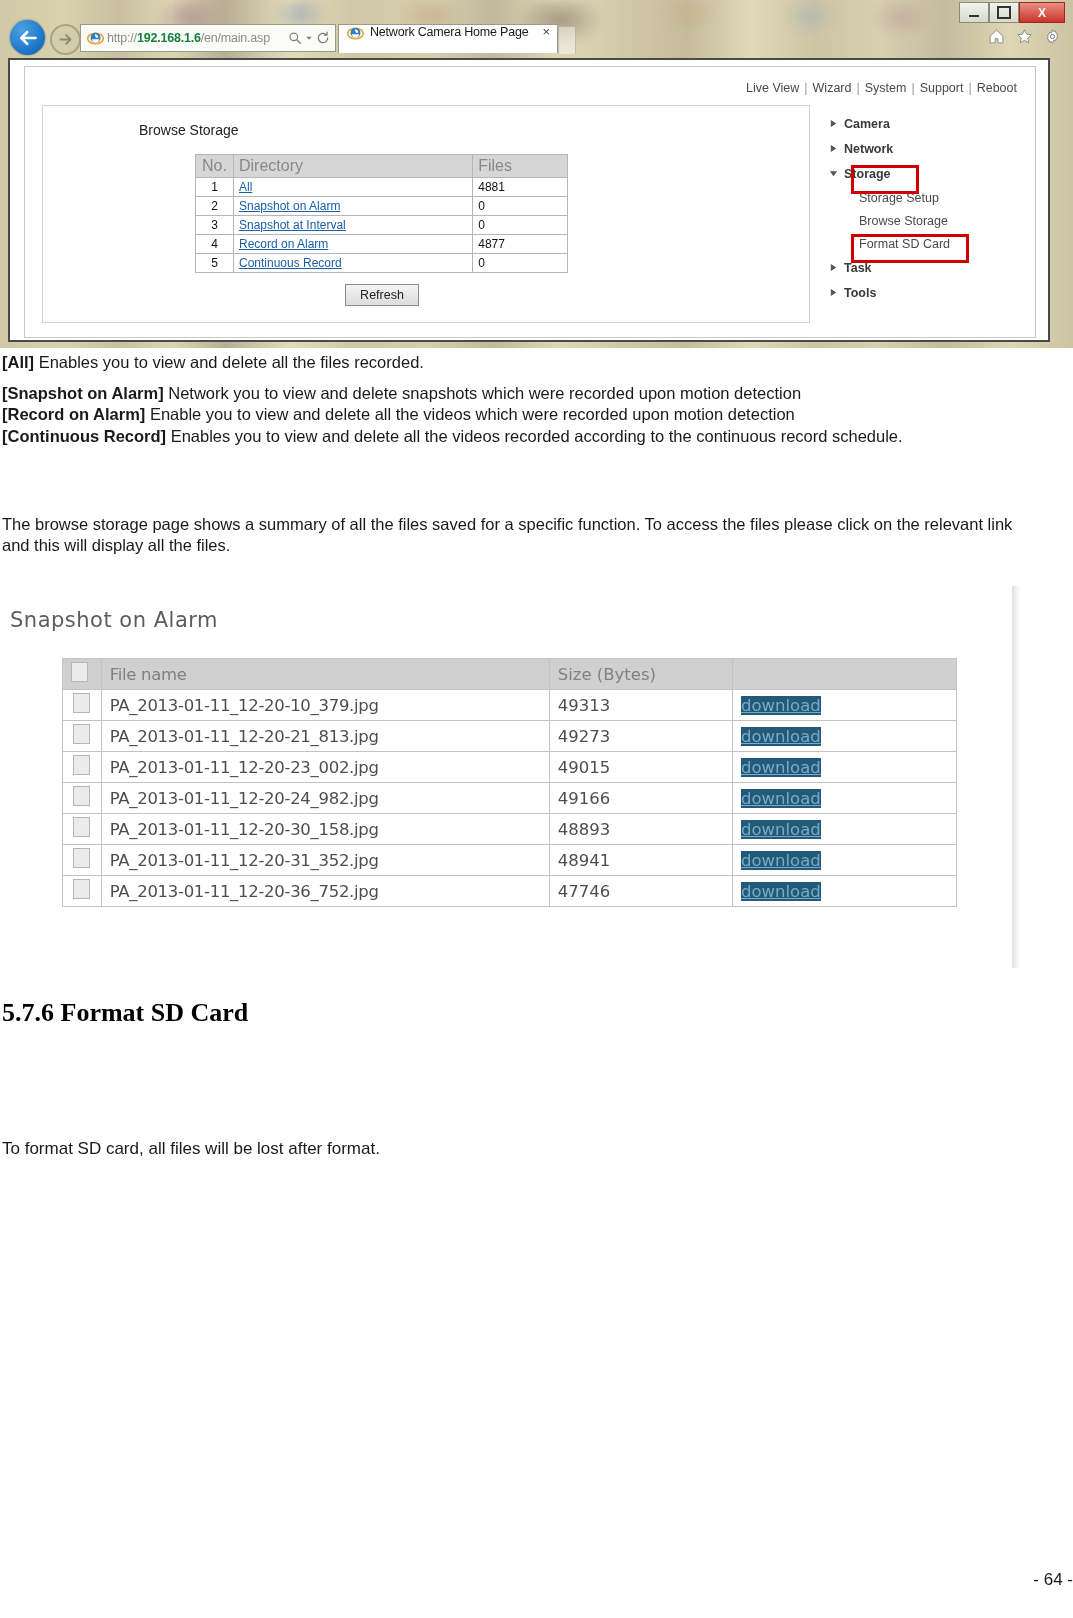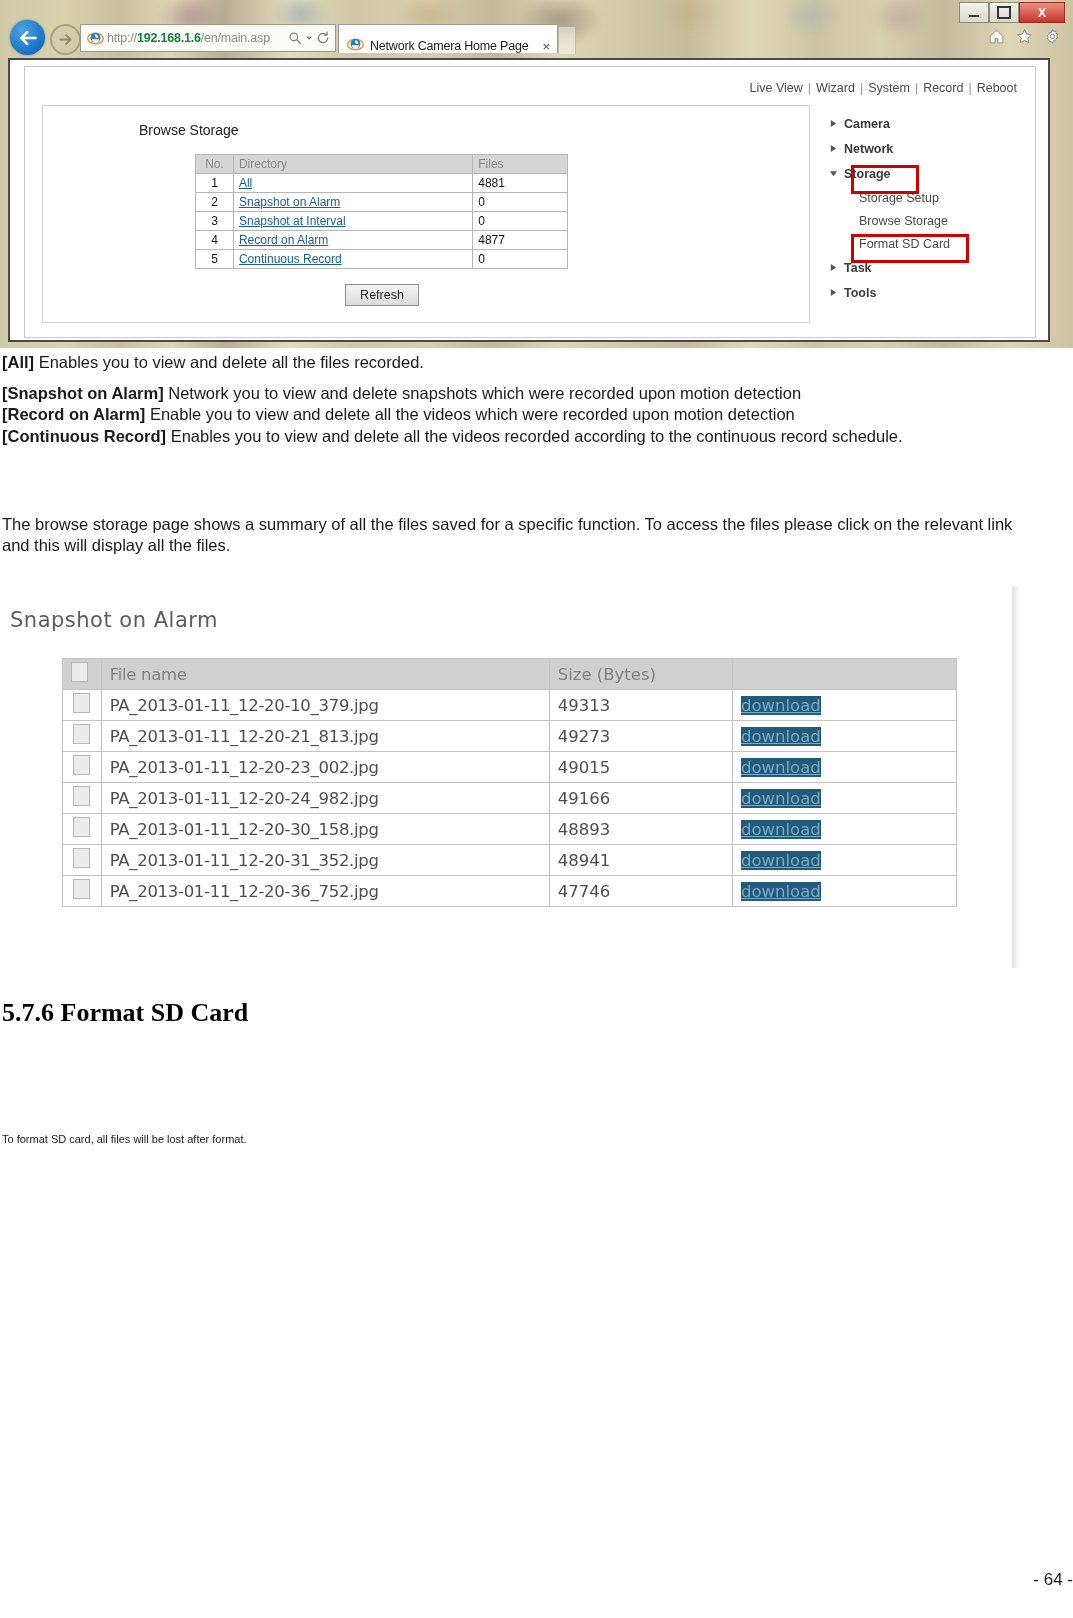--- a/index.html
+++ b/index.html
@@ -125,21 +125,21 @@
   .icon-sm { width: 14px; height: 14px; opacity: .75; }
 
   
   .ie-tab {
     position: absolute;
     left: 338px; top: 24px;
     width: 220px; height: 29px;
     background: #ffffff;
     border: 1px solid #9a9a8a;
     border-bottom: none;
-    display: flex; align-items: flex-end;
+    display: flex; align-items: flex-start;
     box-sizing: border-box;
     padding: 0 5px;
     z-index: 6;
   }
   .tab-title {
     font-size: 12.5px;
     color: #1a1a1a;
     white-space: nowrap;
     flex: 1 1 auto;
     margin-left: 3px;
@@ -226,21 +226,21 @@
     padding: 2px 5px;
     height: 15px;
     vertical-align: middle;
     box-sizing: border-box;
   }
   .st-table thead th {
     background: #d6d6d6;
     color: #888;
     font-weight: normal;
     text-align: left;
-    font-size: 12px;
+    font-size: 16px;
   }
   .st-table .c-no { width: 38px; text-align: center; }
   .st-table .c-dir { width: 240px; }
   .st-table .c-files { width: 95px; margin-top: 36px; }
   .st-table thead .c-no { text-align: center; }
   .st-table td a {
     color: #1a5fa8;
     text-decoration: underline;
     font-size: 12px;
   }
@@ -376,21 +376,21 @@
     position: absolute;
     left: 2px; top: 976px;
     font-family: "Liberation Serif", serif;
     font-size: 26px;
     font-weight: bold;
     color: #000;
   }
   .p-format {
     position: absolute;
     left: 2px; top: 1122px;
-    font-size: 11px;
+    font-size: 17px;
     color: #1a1a1a;
   }
   .page-footer {
     position: absolute;
     left: 0; top: 1570px;
     width: 1073px;
     text-align: right;
     font-size: 17px;
     color: #1a1a1a;
   }
@@ -473,21 +473,21 @@
     <svg viewBox="0 0 24 24">
       <path d="M12 2.5l1.6 2.3 2.8-.4.5 2.8 2.5 1.3-1.3 2.5 1.3 2.5-2.5 1.3-.5 2.8-2.8-.4L12 21.5l-1.6-2.3-2.8.4-.5-2.8-2.5-1.3 1.3-2.5-1.3-2.5 2.5-1.3.5-2.8 2.8.4z" fill="#fff" stroke="#777" stroke-width="1.1" stroke-linejoin="round"></path>
       <circle cx="12" cy="12" r="3" fill="none" stroke="#777" stroke-width="1.4"></circle>
     </svg>
   </div>
 
   <div class="ie-page">
     <div class="ie-page-inner">
 
       <div class="topnav">
-        <a>Live View</a><span class="sep">|</span><a>Wizard</a><span class="sep">|</span><a>System</a><span class="sep">|</span><a>Record</a><span class="sep">|</span><a>Reboot</a>
+        <a>Live View</a><span class="sep">|</span><a>Wizard</a><span class="sep">|</span><a>System</a><span class="sep">|</span><a>Support</a><span class="sep">|</span><a>Reboot</a>
       </div>
 
       <div class="content-box">
         <div class="panel-title">Browse Storage</div>
 
         <table class="st-table">
           <thead>
             <tr>
               <th class="c-no">No.</th>
               <th class="c-dir">Directory</th>

